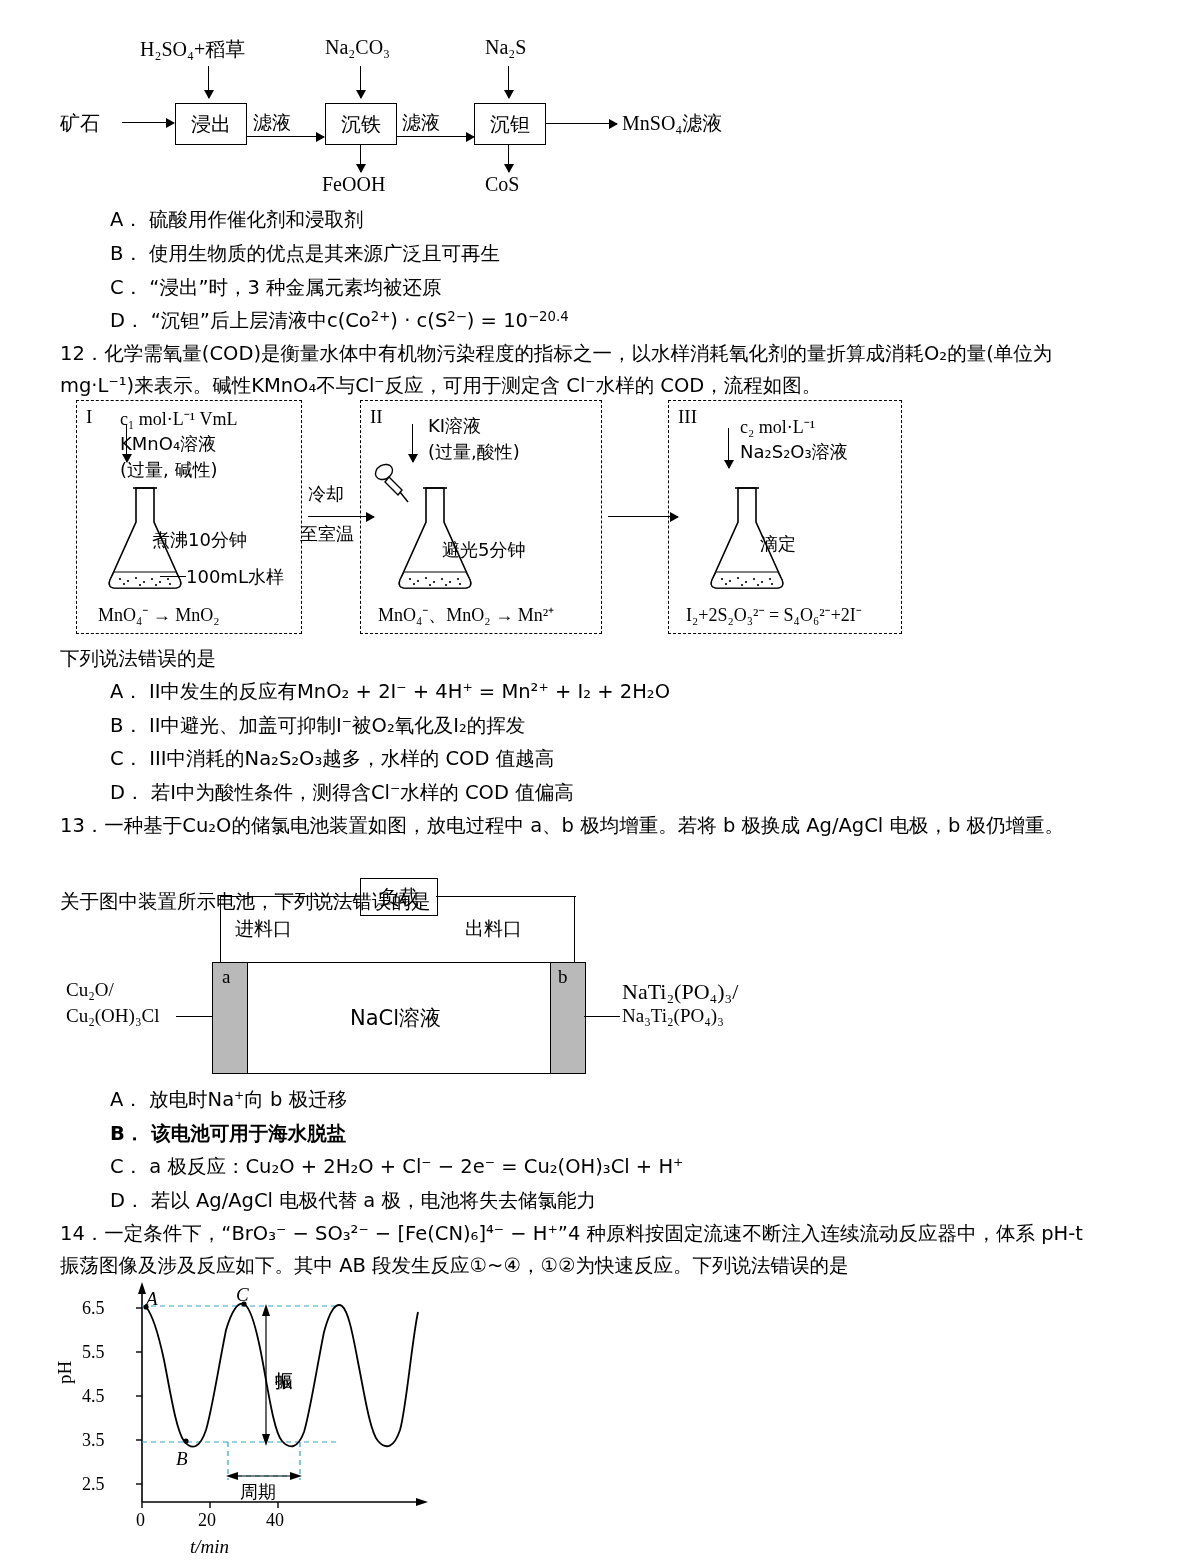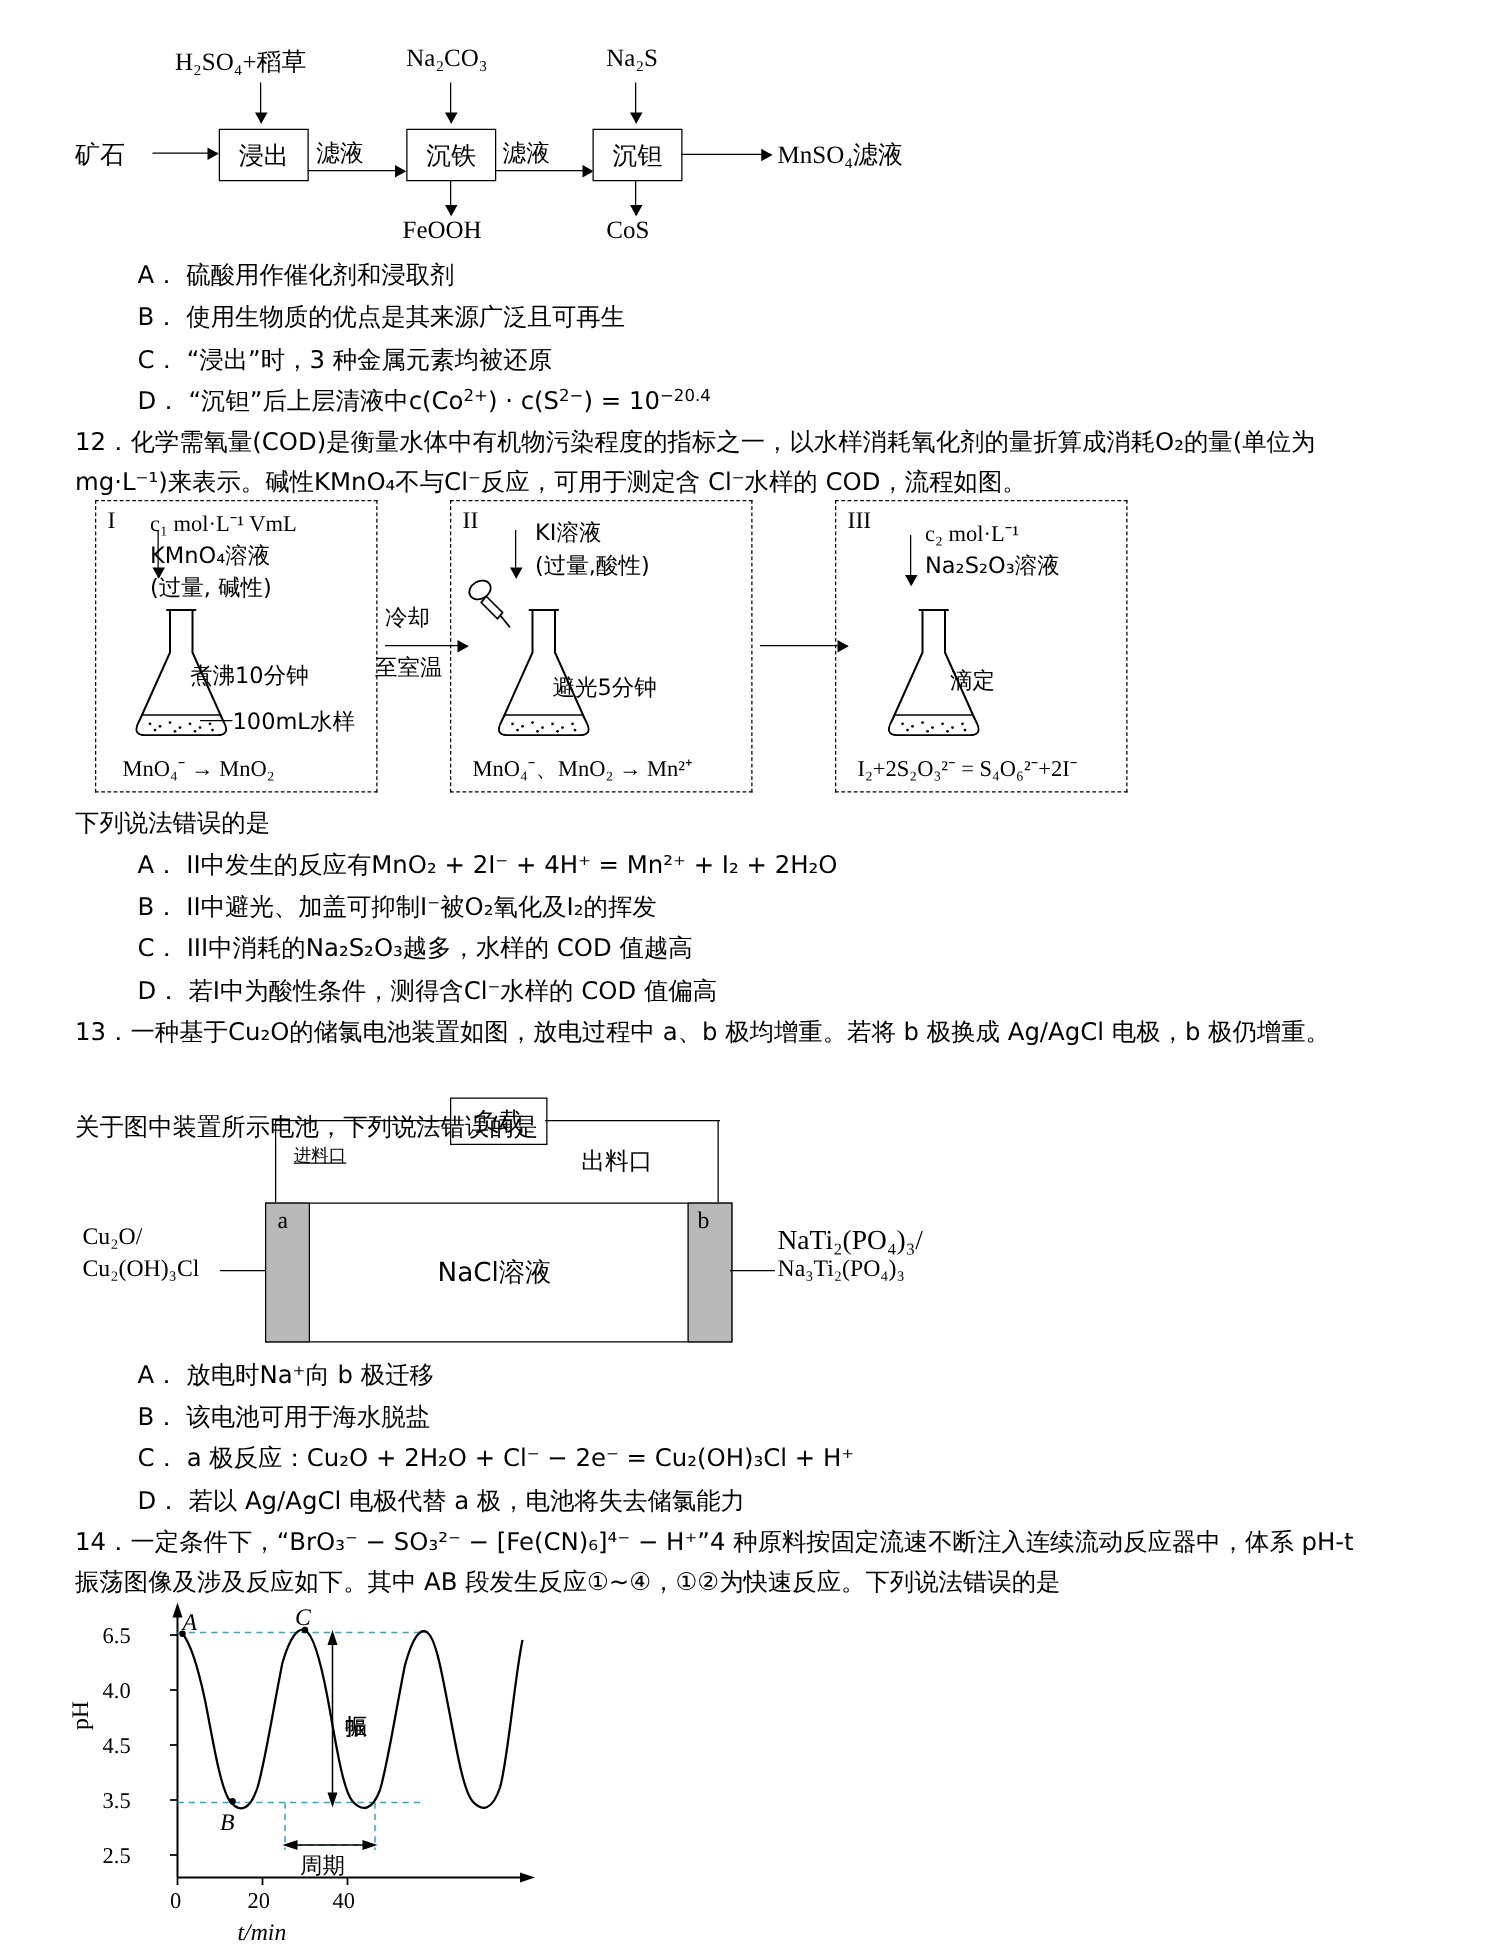--- a/index.html
+++ b/index.html
@@ -204,41 +204,41 @@
 
   <div style="position:absolute;left:60px;top:874px;width:1090px;height:220px;">
 
     <div class="solid" style="left:300px;top:4px;width:76px;height:36px;display:flex;align-items:center;justify-content:center;font-size:20px;">负载</div>
 
     <div style="position:absolute;left:160px;top:22px;width:140px;border-top:1.6px solid #000;"></div>
     <div style="position:absolute;left:376px;top:22px;width:140px;border-top:1.6px solid #000;"></div>
     <div style="position:absolute;left:160px;top:22px;height:68px;border-left:1.6px solid #000;"></div>
     <div style="position:absolute;left:514px;top:22px;height:68px;border-left:1.6px solid #000;"></div>
 
-    <div class="ln cn" style="left:175px;top:42px;font-size:14px;text-decoration:underline;">进料口</div>
+    <div class="ln cn" style="left:175px;top:42px;font-size:19px;">进料口</div>
     <div class="ln cn" style="left:405px;top:42px;font-size:19px;">出料口</div>
 
     <div class="solid" style="left:152px;top:88px;width:372px;height:110px;background:#fff;"></div>
     <div class="gray" style="left:152px;top:88px;width:34px;height:110px;"></div>
     <div class="gray" style="left:490px;top:88px;width:34px;height:110px;"></div>
     <div class="ln" style="left:162px;top:92px;font-size:19px;">a</div>
     <div class="ln" style="left:498px;top:92px;font-size:19px;">b</div>
     <div class="ln cn" style="left:290px;top:130px;font-size:21px;">NaCl溶液</div>
 
     <div style="position:absolute;left:116px;top:142px;width:36px;border-top:1.6px solid #000;"></div>
     <div class="ln" style="left:6px;top:105px;font-size:19px;">Cu₂O/</div>
     <div class="ln" style="left:6px;top:131px;font-size:19px;">Cu₂(OH)₃Cl</div>
 
     <div style="position:absolute;left:524px;top:142px;width:36px;border-top:1.6px solid #000;"></div>
     <div class="ln" style="left:562px;top:105px;font-size:22px;">NaTi₂(PO₄)₃/</div>
     <div class="ln" style="left:562px;top:131px;font-size:19px;">Na₃Ti₂(PO₄)₃</div>
   </div>
 
   <div class="opt cn" style="left:110px;top:1086px;">A． 放电时Na⁺向 b 极迁移</div>
-  <div class="opt cn" style="left:110px;top:1120px;">B． 该电池可用于海水脱盐</div>
+  <div class="opt cn" style="left:110px;top:1120px;font-weight:bold;">B． 该电池可用于海水脱盐</div>
   <div class="opt cn" style="left:110px;top:1153px;">C． a 极反应：Cu₂O + 2H₂O + Cl⁻ − 2e⁻ = Cu₂(OH)₃Cl + H⁺</div>
   <div class="opt cn" style="left:110px;top:1187px;">D． 若以 Ag/AgCl 电极代替 a 极，电池将失去储氯能力</div>
 
   <div class="para cn" style="left:60px;top:1220px;width:1100px;">
     <span>14．</span><span>一定条件下，“BrO₃⁻ − SO₃²⁻ − [Fe(CN)₆]⁴⁻ − H⁺”4 种原料按固定流速不断注入连续流动反应器中，体系 pH-t</span>
   </div>
   <div class="para cn" style="left:60px;top:1252px;width:1100px;">振荡图像及涉及反应如下。其中 AB 段发生反应①~④，①②为快速反应。下列说法错误的是</div>
 
   <div style="position:absolute;left:60px;top:1280px;width:420px;height:280px;">
     <svg width="420" height="280" viewBox="0 0 420 280">
@@ -284,21 +284,21 @@
                C346,130 352,60 358,32" fill="none" stroke="#000" stroke-width="1.8"></path>
 
       <circle cx="86" cy="27" r="2.6" fill="#000"></circle>
       <circle cx="126" cy="161" r="2.6" fill="#000"></circle>
       <circle cx="152" cy="131" r="0" fill="#000"></circle>
       <circle cx="184" cy="24" r="2.6" fill="#000"></circle>
     </svg>
 
     
     <div class="ticklbl" style="left:22px;top:18px;">6.5</div>
-    <div class="ticklbl" style="left:22px;top:62px;">4.0</div>
+    <div class="ticklbl" style="left:22px;top:62px;">5.5</div>
     <div class="ticklbl" style="left:22px;top:106px;">4.5</div>
     <div class="ticklbl" style="left:22px;top:150px;">3.5</div>
     <div class="ticklbl" style="left:22px;top:194px;">2.5</div>
     
     <div class="ticklbl" style="left:76px;top:230px;">0</div>
     <div class="ticklbl" style="left:138px;top:230px;">20</div>
     <div class="ticklbl" style="left:206px;top:230px;">40</div>
     
     <div style="position:absolute;left:-6px;top:104px;font-size:19px;transform:rotate(-90deg);transform-origin:left top;">pH</div>
     <div style="position:absolute;left:130px;top:256px;font-size:19px;font-style:italic;">t/min</div>

